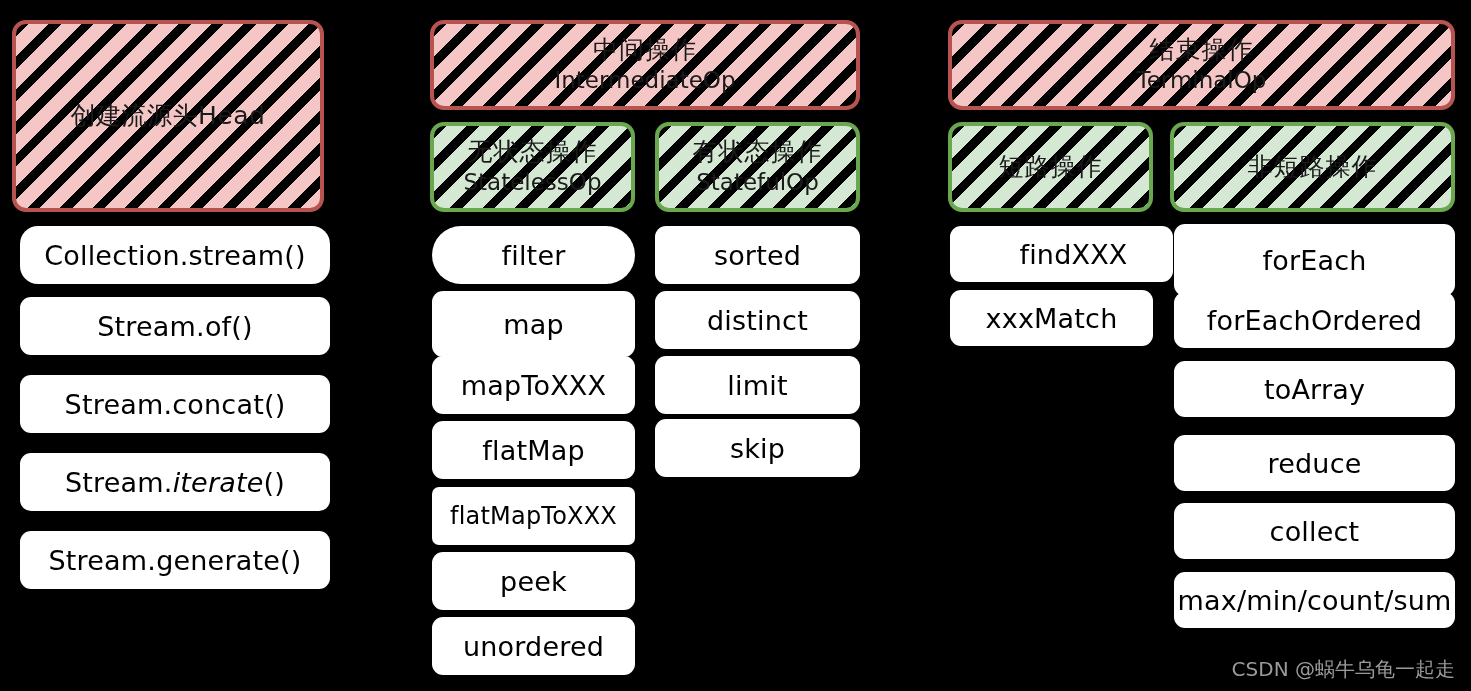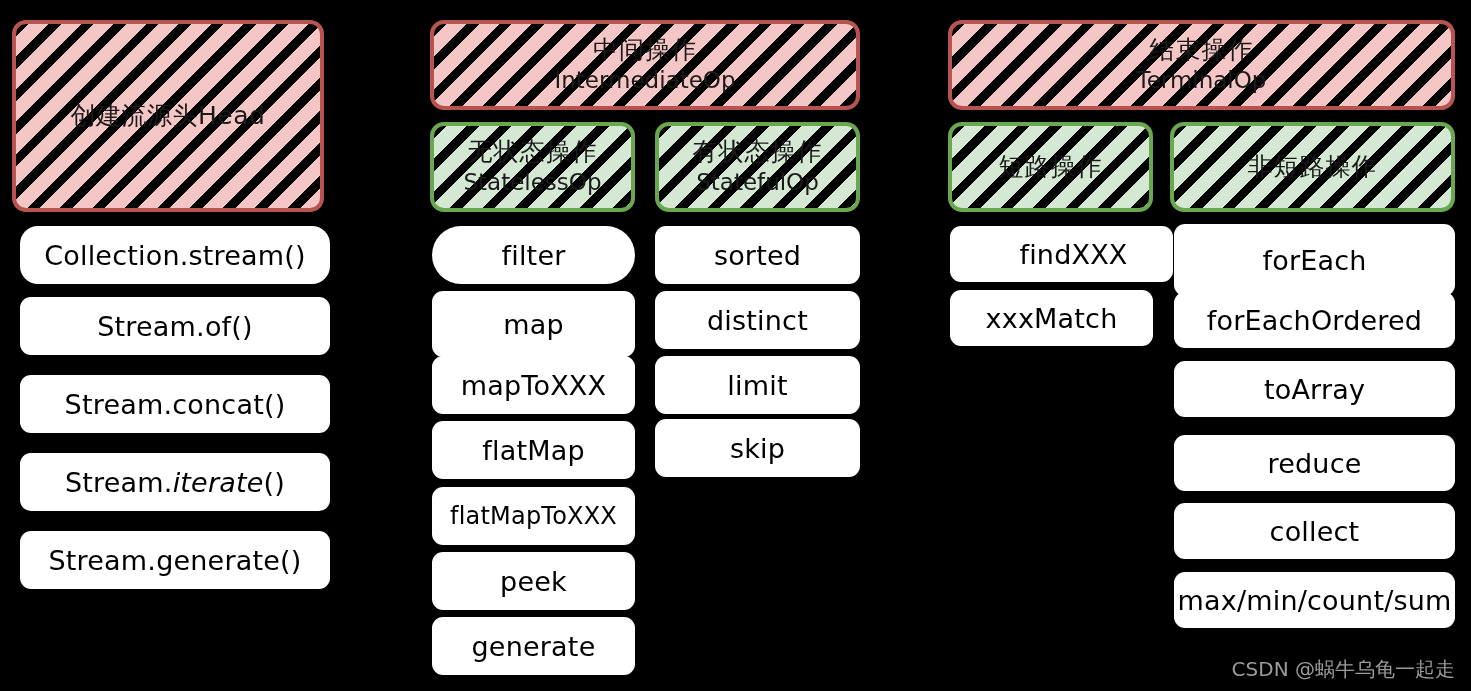--- a/index.html
+++ b/index.html
@@ -183,28 +183,28 @@
   </div>
   <div class="chip" style="left:432px; top:291px; width:203px; height:66px;">
     <span>map</span>
   </div>
   <div class="chip" style="left:432px; top:356px; width:203px; height:58px;">
     <span>mapToXXX</span>
   </div>
   <div class="chip" style="left:432px; top:421px; width:203px; height:58px;">
     <span>flatMap</span>
   </div>
-  <div class="chip small" style="left:432px; top:487px; width:203px; height:58px;">
+  <div class="chip small" style="left:432px; top:487px; width:203px; height:58px;border-radius:7px;">
     <span>flatMapToXXX</span>
   </div>
   <div class="chip" style="left:432px; top:552px; width:203px; height:58px;">
     <span>peek</span>
   </div>
   <div class="chip" style="left:432px; top:617px; width:203px; height:58px;">
-    <span>generate</span>
+    <span>unordered</span>
   </div>
 
   <div class="chip" style="left:655px; top:226px; width:205px; height:58px;">
     <span>sorted</span>
   </div>
   <div class="chip" style="left:655px; top:291px; width:205px; height:58px;">
     <span>distinct</span>
   </div>
   <div class="chip" style="left:655px; top:356px; width:205px; height:58px;">
     <span>limit</span>

